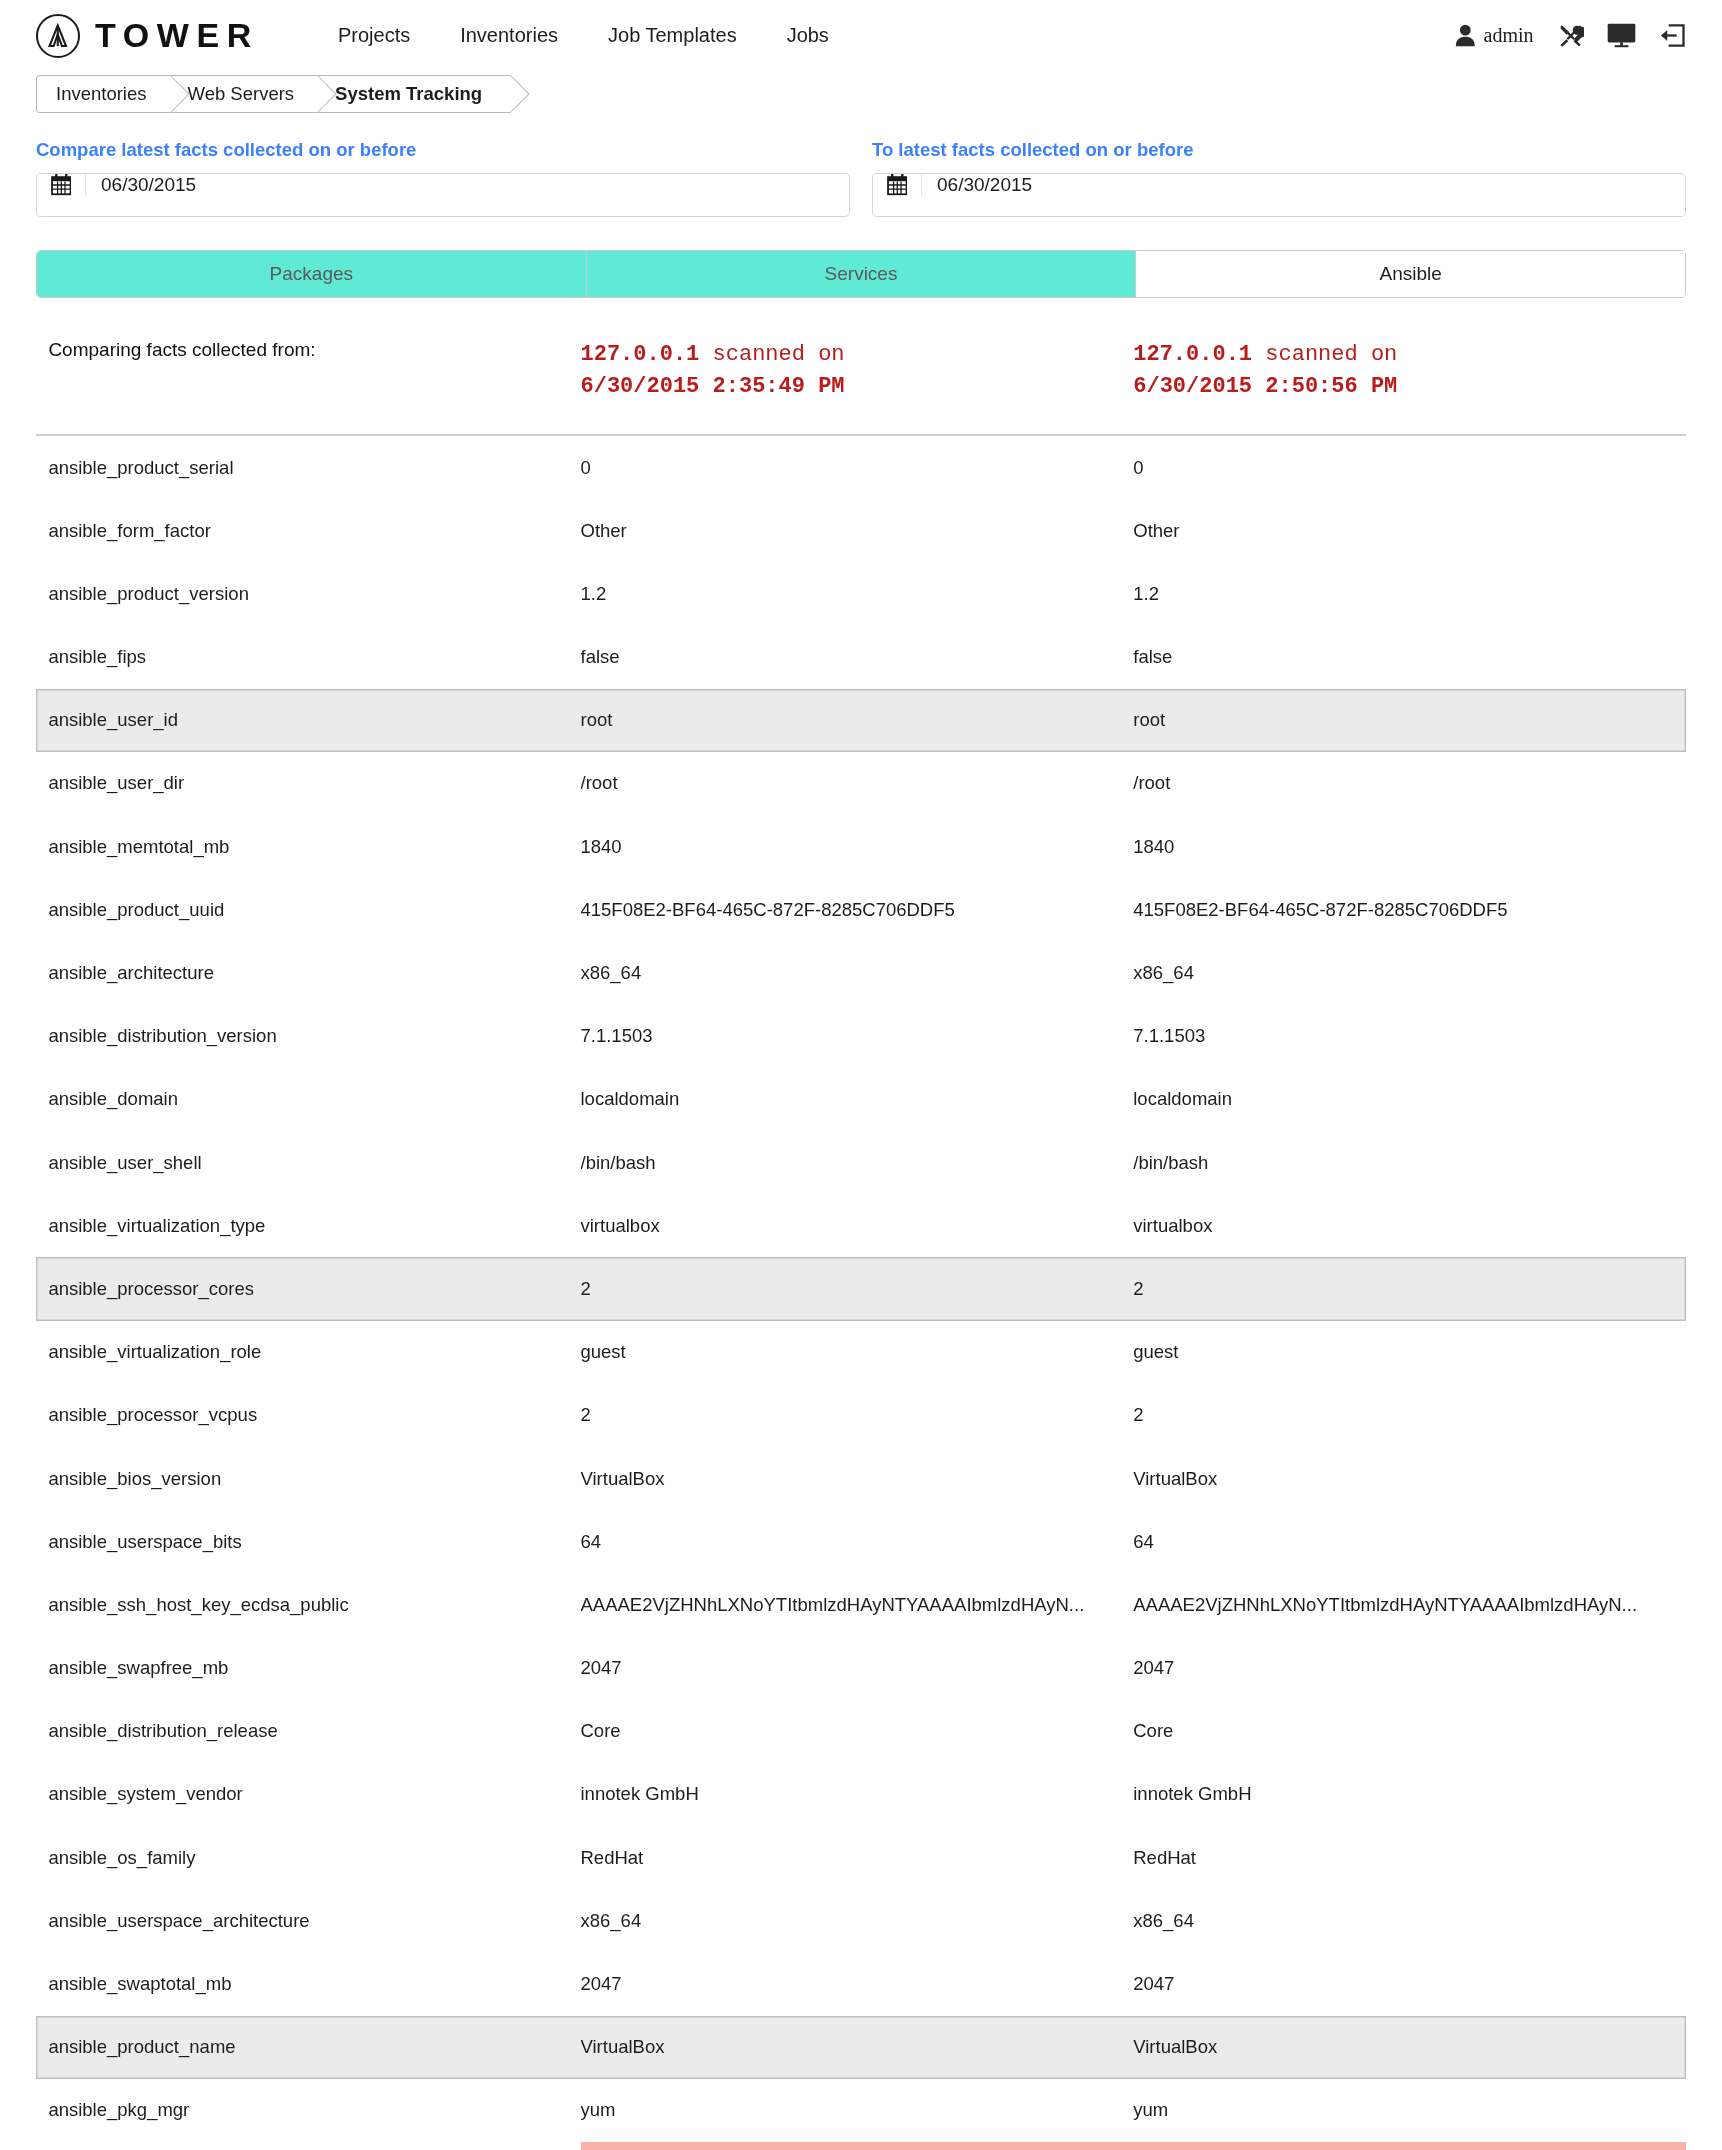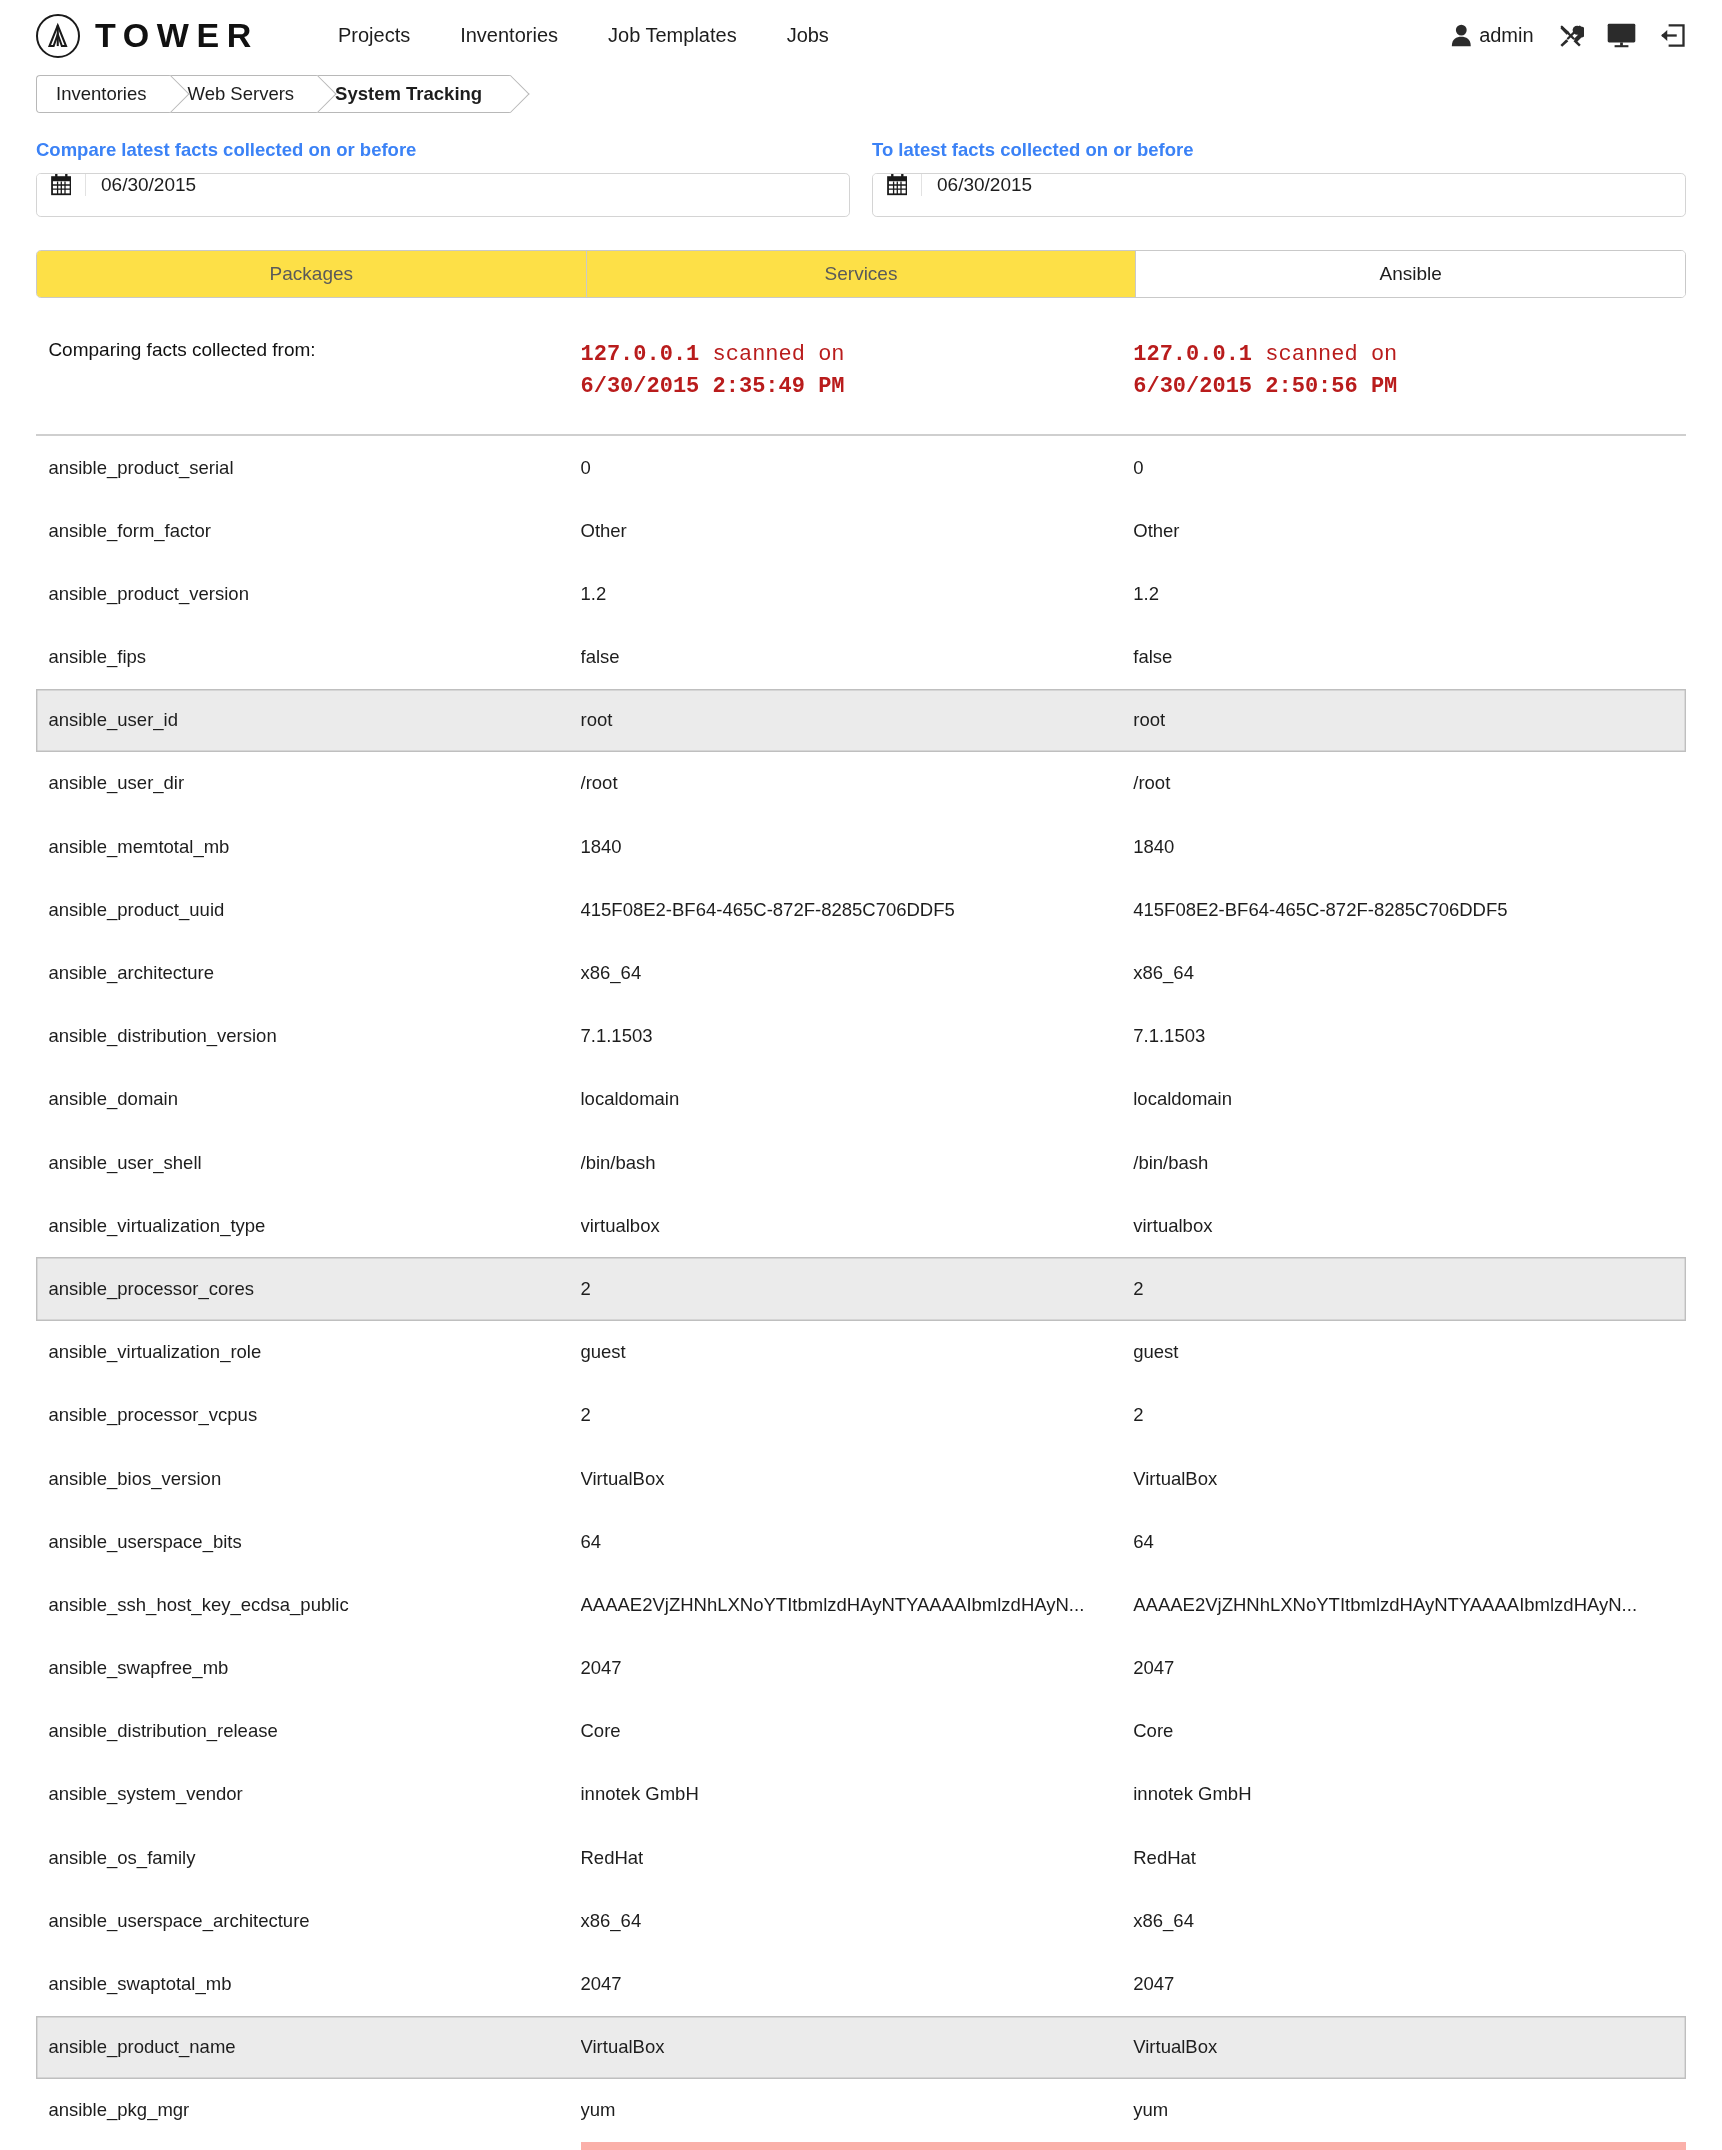--- a/index.html
+++ b/index.html
@@ -66,20 +66,21 @@
     display: flex;
     align-items: center;
     gap: 23px;
     padding-right: 6.9px;
   }
   .nav-user {
     display: flex;
     align-items: center;
     gap: 8px;
     cursor: pointer;
+    font-family: Liberation Serif, serif;
   }
   .nav-user-name {
     font-size: 20px;
     color: #1d1d1d;
   }
   .nav-icon {
     display: flex;
     align-items: center;
     justify-content: center;
     cursor: pointer;
@@ -186,21 +187,21 @@
     overflow: hidden;
     height: 48px;
   }
   .tab {
     flex: 1 1 0;
     display: flex;
     align-items: center;
     justify-content: center;
     font-size: 19px;
     color: #5a5a5a;
-    background: #fde047;
+    background: #5eead4;
     border-right: 1.4px solid #c9c9c9;
     cursor: pointer;
     user-select: none;
   }
   .tab:last-child { border-right: 0; }
   .tab.is-active {
     background: #ffffff;
     color: #1d1d1d;
   }
 

